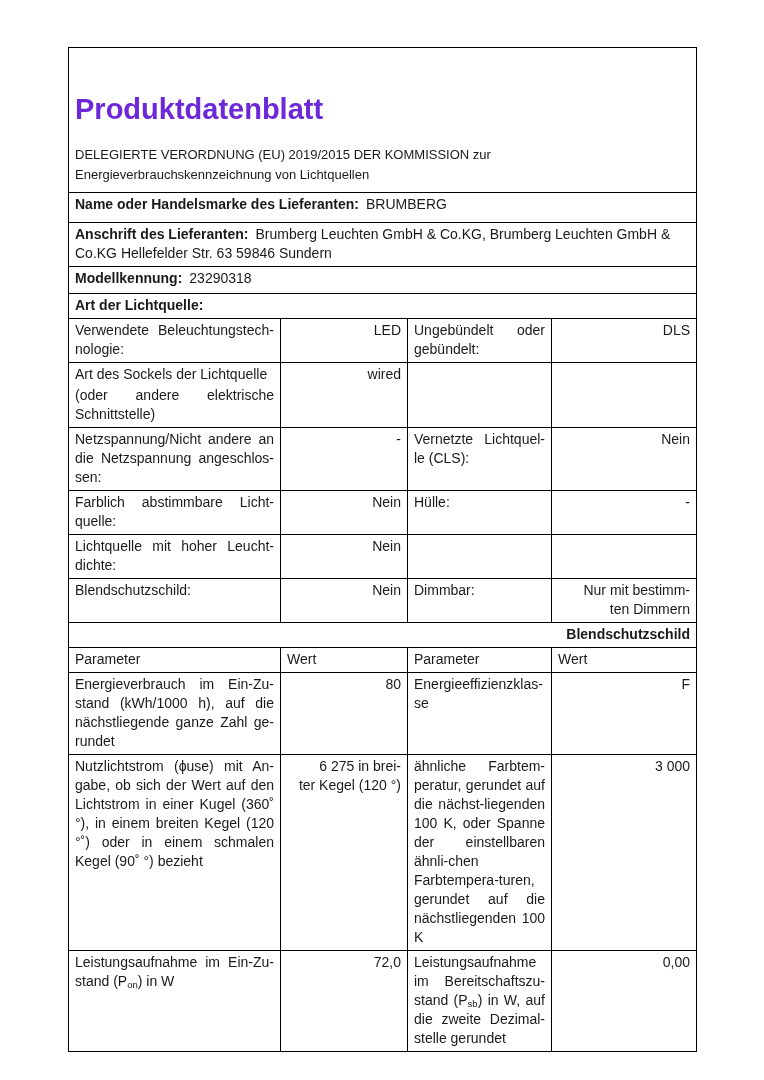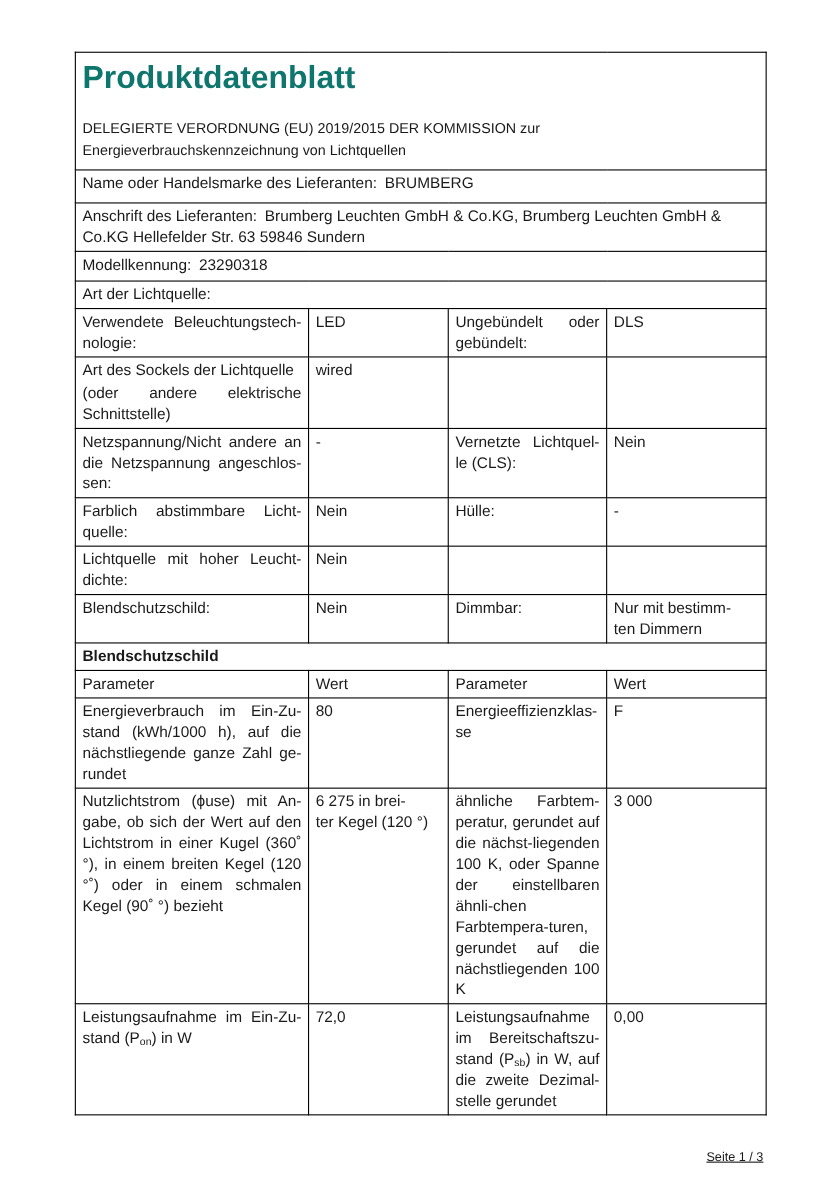--- a/index.html
+++ b/index.html
@@ -26,37 +26,38 @@
     font-size: 14px;
     line-height: 19px;
   }
   table.doc td {
     border: 1.5px solid #000;
     vertical-align: top;
     padding: 2px 6px 3px 6px;
     overflow: hidden;
   }
   .b { font-weight: bold; }
-  .c { text-align: left; }
+  .c { text-align: right; }
   .j { text-align: justify; }
   .preline { white-space: pre-line; }
   .title-cell { padding: 6px 6px 8px 6px !important; }
   .doc-title {
     font-size: 29px;
     line-height: 34px;
     font-weight: bold;
-    color: #0f766e; 
+    color: #6d28d9; 
     letter-spacing: 0px;
+    margin-top: 38px;
   }
   .doc-subtitle {
     font-size: 13px;
     line-height: 19.5px;
     margin-top: 19px;
   }
-  .label { font-weight: normal; }
+  .label { font-weight: bold; }
   .value-inline { margin-left: 7px; font-weight: normal; }
   .par2 { margin-top: 2px; }
   .r-name td { height: 24px; }
   .r-modell td { height: 21px; }
   sub {
     font-size: 9.5px;
     line-height: 0;
     vertical-align: -2px;
   }
   .footer {

